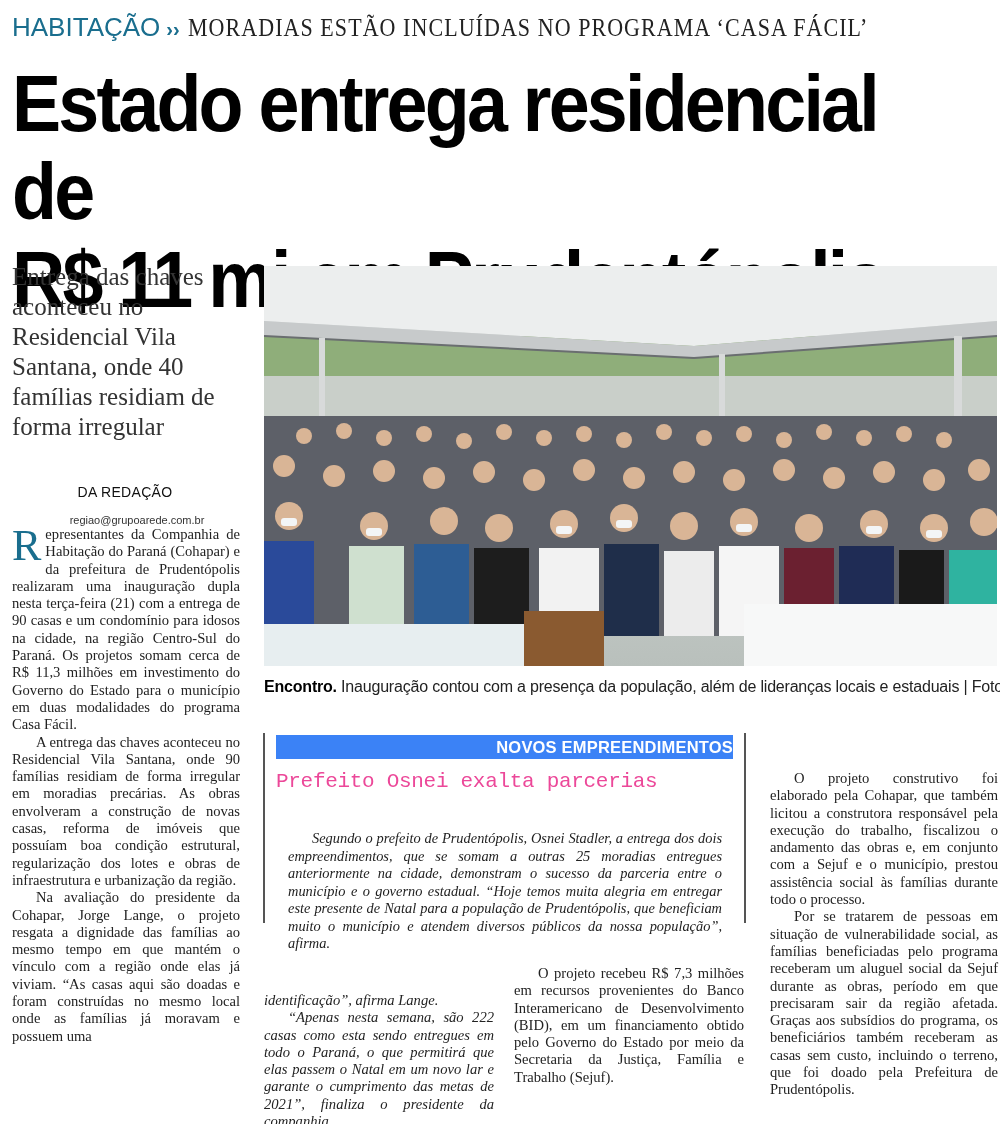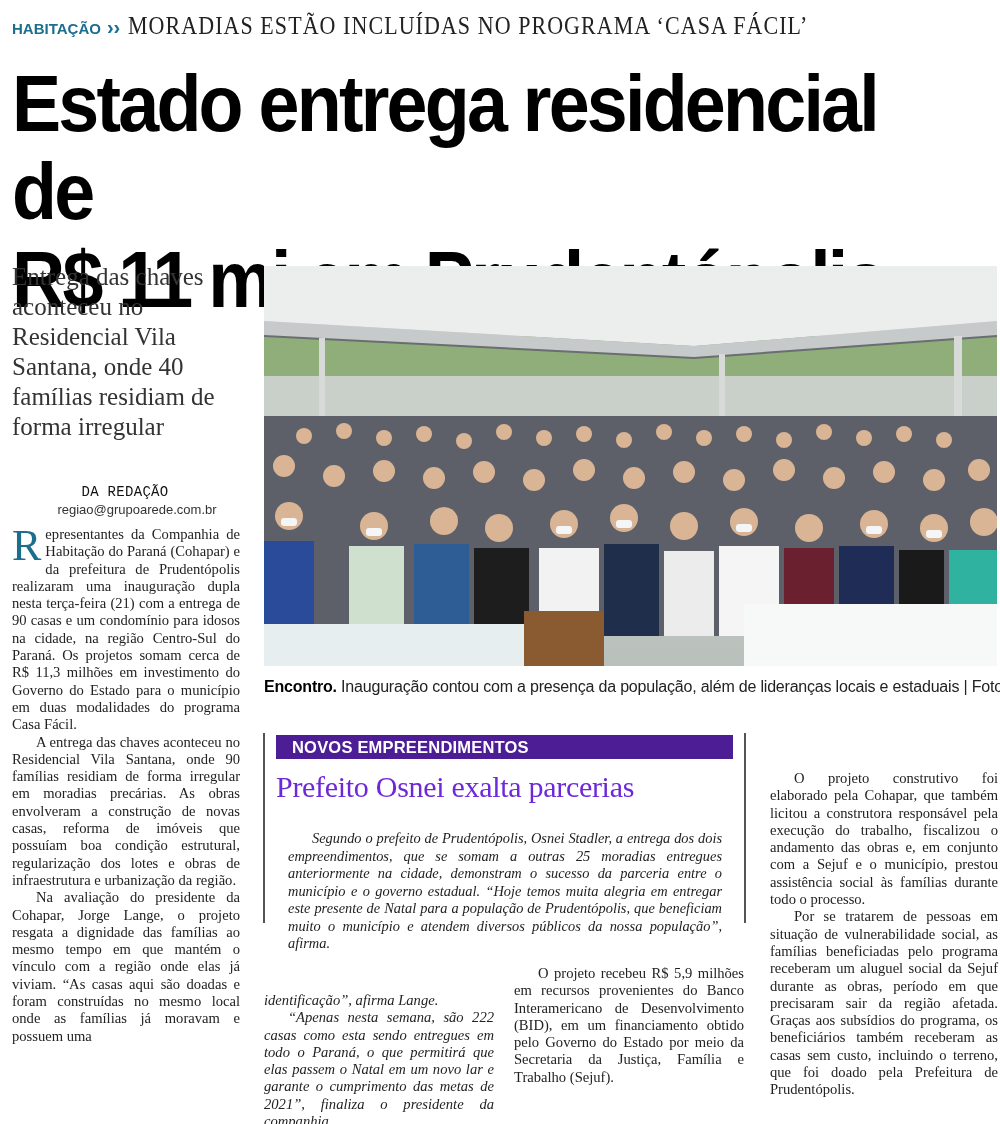--- a/index.html
+++ b/index.html
@@ -1,33 +1,33 @@
 <!DOCTYPE html>
 <html><head>
 <meta charset="utf-8">
 <style>
   html, body { margin: 0; padding: 0; background: #ffffff; }
   body { width: 1000px; height: 1124px; position: relative; overflow: hidden; color: #1a1a1a; }
   .abs { position: absolute; }
 
   
   .kicker { left: 12px; top: 12px; height: 34px; display: flex; align-items: baseline; white-space: nowrap; }
-  .kicker-section { font-family: "Liberation Sans", sans-serif; font-weight: bold; font-size: 15px; color: #1a6e8e; letter-spacing: 0px; }
+  .kicker-section { font-family: "Liberation Sans", sans-serif; font-weight: normal; font-size: 26px; color: #1a6e8e; letter-spacing: 0px; }
   .kicker-arrows { font-family: "Liberation Sans", sans-serif; font-weight: bold; font-size: 20px; color: #1a6e8e; margin: 0 8px 0 6px; }
   .kicker-text { font-family: "Liberation Serif", serif; font-size: 25px; color: #222; letter-spacing: 1.2px; transform: scaleX(0.88); transform-origin: left center; display: inline-block; }
 
   
   .headline { left: 12px; top: 60px; width: 985px; font-family: "Liberation Sans", sans-serif; font-weight: bold; font-size: 80px; line-height: 88px; color: #000; letter-spacing: -3px; transform: scaleX(0.92); transform-origin: left top; }
 
   
   .deck { left: 12px; top: 262px; width: 240px; font-family: "Liberation Serif", serif; font-size: 25px; line-height: 30px; color: #333; }
 
   .byline { left: 0; top: 484px; width: 250px; text-align: center; }
-  .byline-name { font-family: Liberation Mono, monospace; font-size: 14px; color: #111; display: block; letter-spacing: 0.3px; }
-  .byline-email { font-family: "Liberation Sans", sans-serif; font-size: 13px; color: #333; display: block; margin-top: 2px; padding-left: 24px; }
+  .byline-name { font-family: Liberation Sans, sans-serif; font-size: 14px; color: #111; display: block; letter-spacing: 0.3px; }
+  .byline-email { font-family: "Liberation Sans", sans-serif; font-size: 11px; color: #333; display: block; margin-top: 14px; padding-left: 24px; }
 
   
   .body-text { font-family: "Liberation Serif", serif; font-size: 14.6px; line-height: 17.3px; color: #222; text-align: justify; hyphens: manual; }
   .body-text p { margin: 0; text-indent: 24px; }
   .body-text p.first { text-indent: 0; }
   .dropcap { float: left; font-family: "Liberation Serif", serif; font-size: 44px; line-height: 36px; color: #1a6e8e; margin: 2px 4px 0 0; }
 
   .col1 { left: 12px; top: 526px; width: 228px; }
   .col2 { left: 264px; top: 992px; width: 230px; font-style: italic; }
   .col3 { left: 514px; top: 965px; width: 230px; }
@@ -35,22 +35,22 @@
 
   
   .photo { left: 264px; top: 266px; width: 733px; height: 400px; overflow: hidden; background: #8a8f86; }
   .caption { left: 264px; top: 678px; width: 603px; font-family: "Liberation Sans", sans-serif; font-size: 16px; color: #222; white-space: nowrap; letter-spacing: -0.2px; }
   .caption b { color: #000; }
 
   
   .box-rule { width: 2px; background: #555; }
   .box-rule.left { left: 263px; top: 733px; height: 190px; }
   .box-rule.right { left: 744px; top: 733px; height: 190px; }
-  .box-label { left: 276px; top: 735px; width: 457px; height: 24px; background: #4c1d95; color: #fff; font-family: "Liberation Sans", sans-serif; font-weight: bold; font-size: 16.5px; line-height: 25px; padding-left: 16px; box-sizing: border-box; letter-spacing: 0.2px; }
-  .box-title { left: 276px; top: 770px; font-family: Liberation Serif, serif; font-size: 30px; color: #6d28d9; white-space: nowrap; letter-spacing: -0.3px; }
+  .box-label { left: 276px; top: 735px; width: 457px; height: 24px; background: #3b82f6; color: #fff; font-family: "Liberation Sans", sans-serif; font-weight: bold; font-size: 16.5px; line-height: 25px; padding-left: 16px; box-sizing: border-box; letter-spacing: 0.2px; text-align: right; }
+  .box-title { left: 276px; top: 770px; font-family: Liberation Mono, monospace; font-size: 21px; color: #ec4899; white-space: nowrap; letter-spacing: -0.3px; }
   .box-text { left: 276px; top: 818px; width: 458px; font-family: "Liberation Serif", serif; font-style: italic; font-size: 14.4px; line-height: 17.5px; color: #222; text-align: justify; }
   .box-text p { margin: 12px; text-indent: 24px; }
 </style>
 </head>
 <body>
 
 <div class="abs kicker">
   <span class="kicker-section">HABITAÇÃO</span>
   <span class="kicker-arrows">››</span>
   <span class="kicker-text">MORADIAS ESTÃO INCLUÍDAS NO PROGRAMA ‘CASA FÁCIL’</span>
@@ -183,19 +183,19 @@
 <div class="abs box-text">
   <p>Segundo o prefeito de Prudentópolis, Osnei Stadler, a entrega dos dois empreendimentos, que se somam a outras 25 moradias entregues anteriormente na cidade, demonstram o sucesso da parceria entre o município e o governo estadual. “Hoje temos muita alegria em entregar este presente de Natal para a população de Prudentópolis, que beneficiam muito o município e atendem diversos públicos da nossa população”, afirma.</p>
 </div>
 
 <div class="abs body-text col2">
   <p class="first">identificação”, afirma Lange.</p>
   <p>“Apenas nesta semana, são 222 casas como esta sendo entregues em todo o Paraná, o que permitirá que elas passem o Natal em um novo lar e garante o cumprimento das metas de 2021”, finaliza o presidente da companhia.</p>
 </div>
 
 <div class="abs body-text col3">
-  <p>O projeto recebeu R$ 5,9 milhões em recursos provenientes do Banco Interamericano de Desenvolvimento (BID), em um financiamento obtido pelo Governo do Estado por meio da Secretaria da Justiça, Família e Trabalho (Sejuf).</p>
+  <p>O projeto recebeu R$ 7,3 milhões em recursos provenientes do Banco Interamericano de Desenvolvimento (BID), em um financiamento obtido pelo Governo do Estado por meio da Secretaria da Justiça, Família e Trabalho (Sejuf).</p>
 </div>
 
 <div class="abs body-text col4">
   <p>O projeto construtivo foi elaborado pela Cohapar, que também licitou a construtora responsável pela execução do trabalho, fiscalizou o andamento das obras e, em conjunto com a Sejuf e o município, prestou assistência social às famílias durante todo o processo.</p>
   <p>Por se tratarem de pessoas em situação de vulnerabilidade social, as famílias beneficiadas pelo programa receberam um aluguel social da Sejuf durante as obras, período em que precisaram sair da região afetada. Graças aos subsídios do programa, os beneficiários também receberam as casas sem custo, incluindo o terreno, que foi doado pela Prefeitura de Prudentópolis.</p>
 </div>
 
 </body></html>

